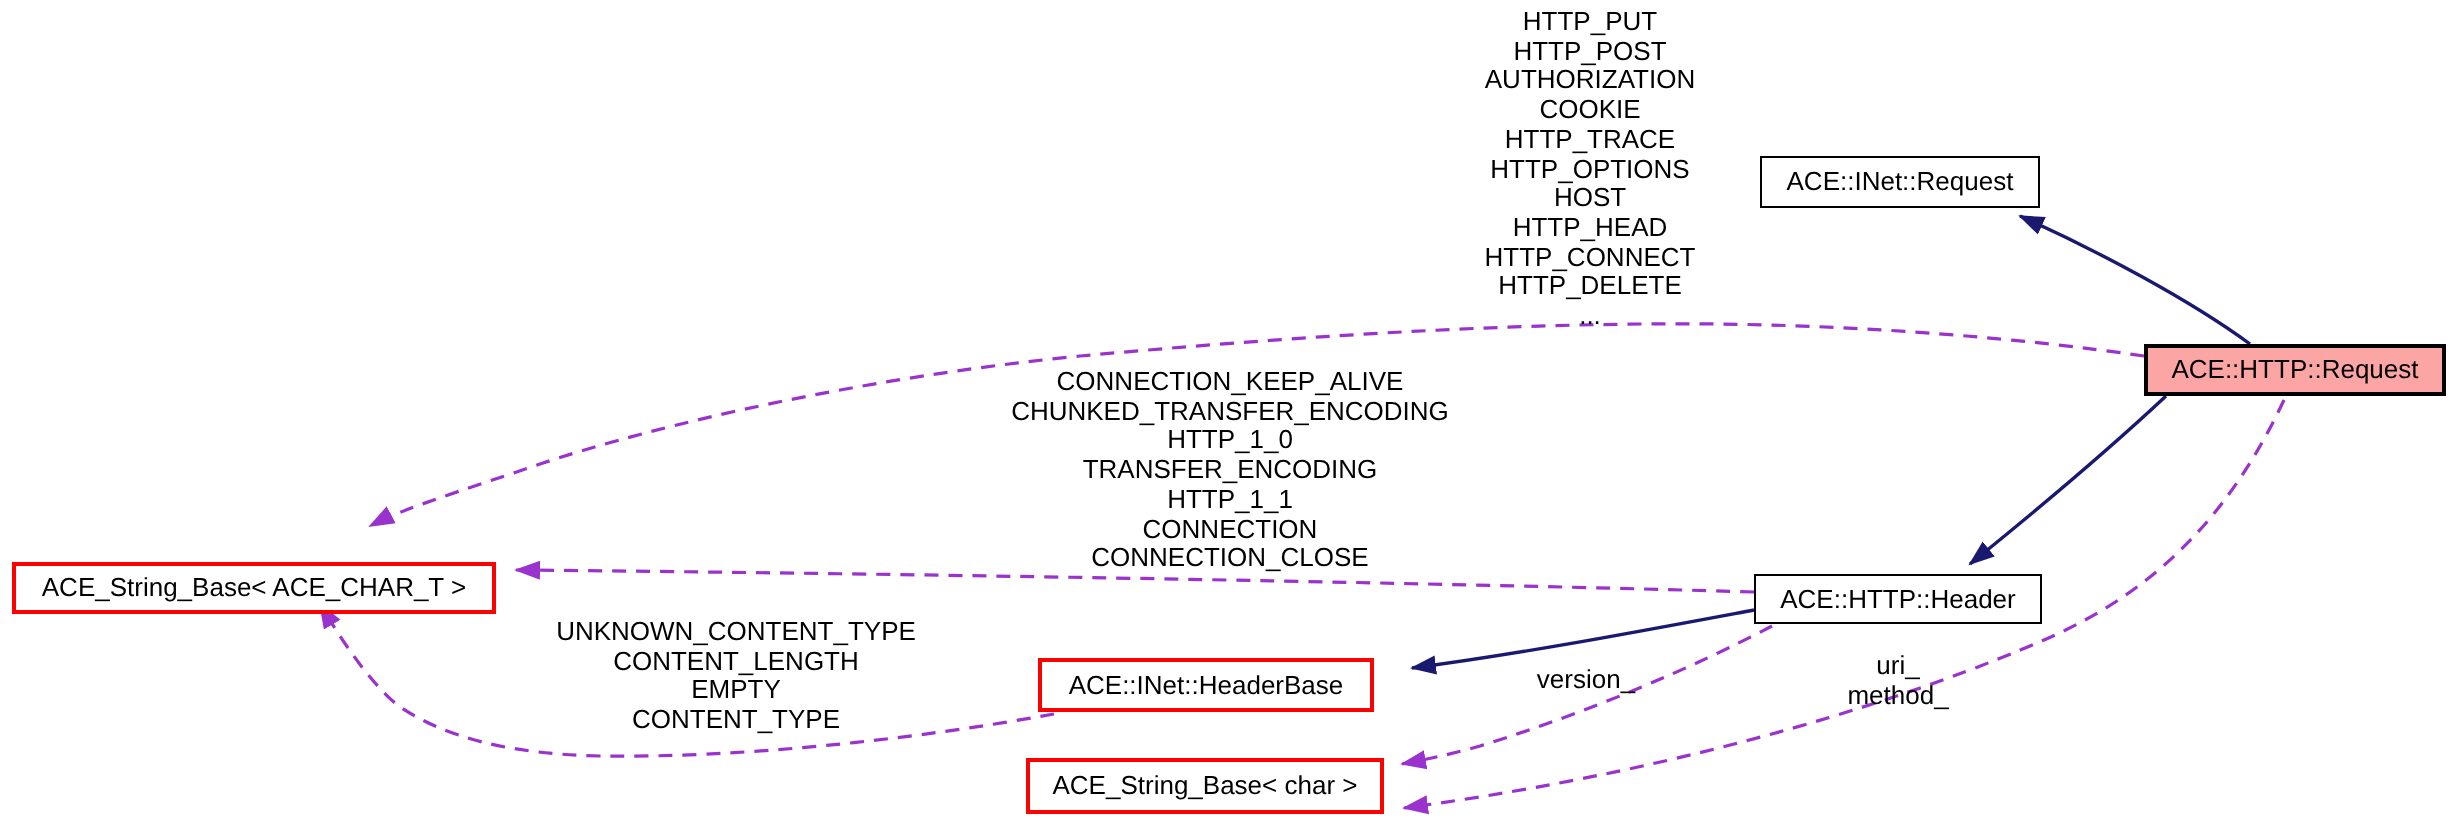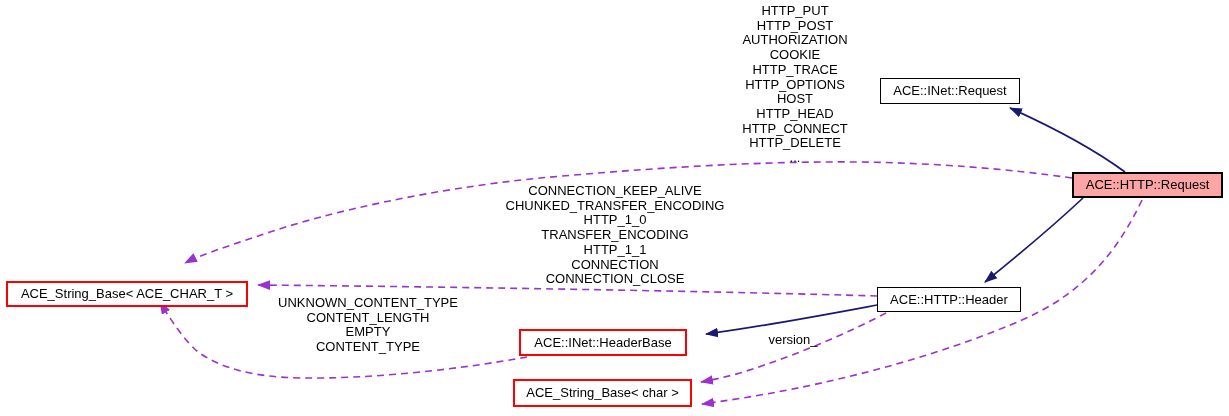--- a/index.html
+++ b/index.html
@@ -79,27 +79,29 @@
 ...</div>
 
   <div class="edge-label" style="left:455px; top:184px; width:320px;">CONNECTION_KEEP_ALIVE
 CHUNKED_TRANSFER_ENCODING
 HTTP_1_0
 TRANSFER_ENCODING
 HTTP_1_1
 CONNECTION
 CONNECTION_CLOSE</div>
 
-  <div class="edge-label" style="left:248px; top:296px; width:240px;">UNKNOWN_CONTENT_TYPE
+  <div class="edge-label" style="left:248px; top:309px; width:240px;">UNKNOWN_CONTENT_TYPE
 CONTENT_LENGTH
 EMPTY
 CONTENT_TYPE</div>
 
   <div class="edge-label" style="left:753px; top:333px; width:80px;text-align:center;">version_</div>
 
+  <div class="edge-label" style="left:899px; top:326px; width:100px;">uri_
+method_</div>
 
   <div class="node red" style="left:6px; top:269px; width:238px; height:22px; line-height:22px;margin-top:12px;">ACE_String_Base&lt; ACE_CHAR_T &gt;</div>
 
   <div class="node red" style="left:519px; top:329px; width:164px; height:23px; line-height:23px;">ACE::INet::HeaderBase</div>
 
   <div class="node red" style="left:513px; top:379px; width:175px; height:24px; line-height:24px;text-align:center;">ACE_String_Base&lt; char &gt;</div>
 
   <div class="node black" style="left:880px; top:78px; width:138px; height:24px; line-height:24px;">ACE::INet::Request</div>
 
   <div class="node black" style="left:877px; top:287px; width:142px; height:23px; line-height:23px;">ACE::HTTP::Header</div>

